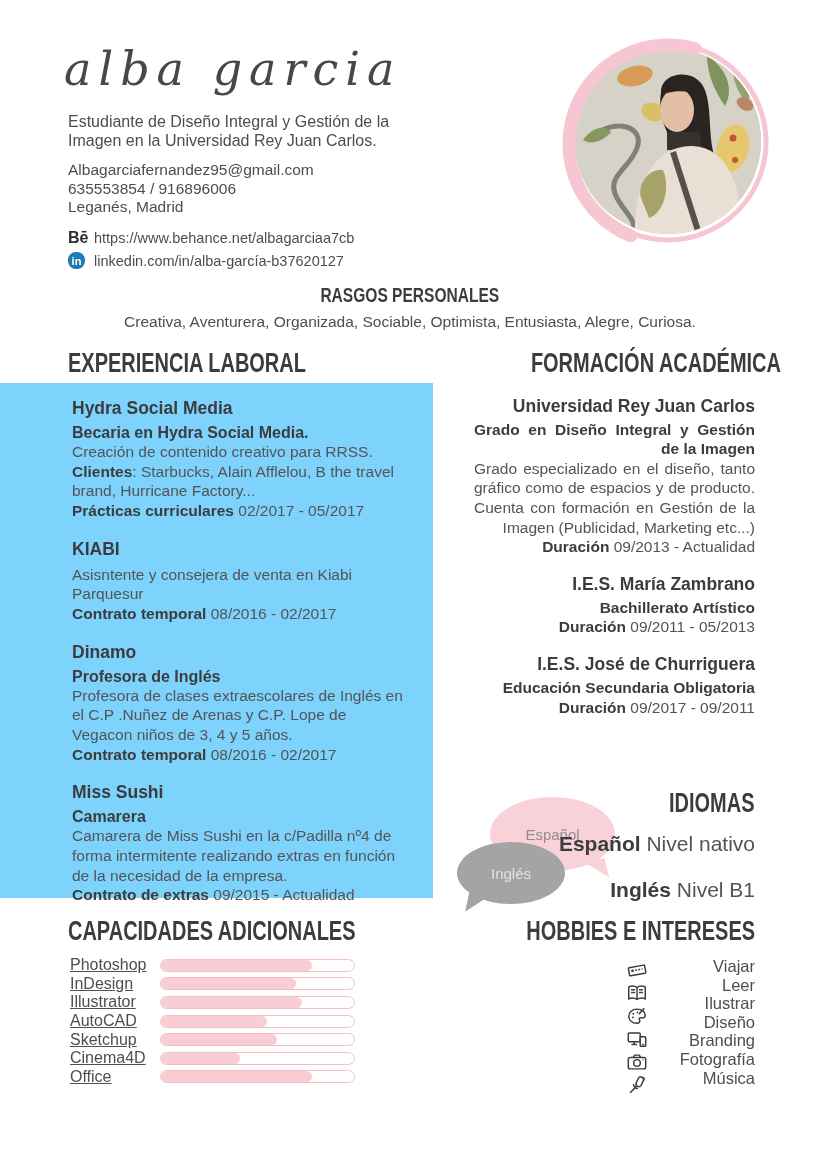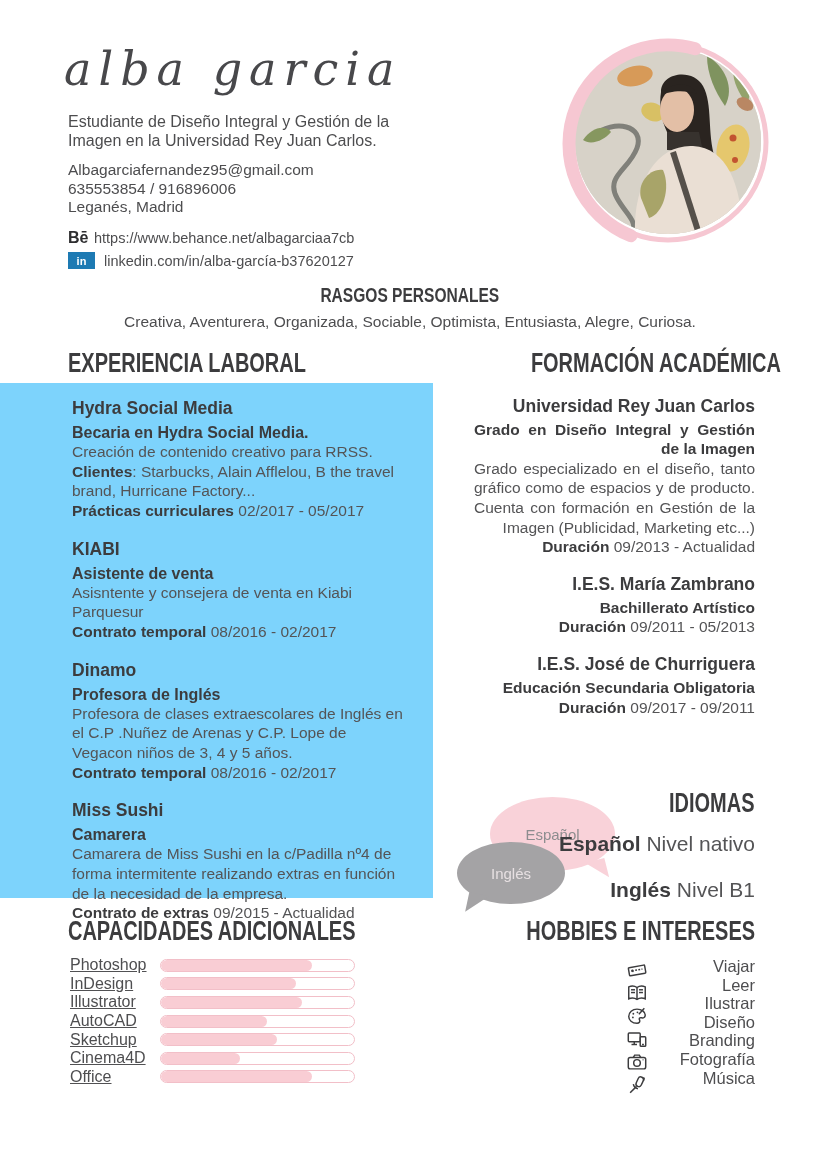--- a/index.html
+++ b/index.html
@@ -11,21 +11,21 @@
   
   .name {
     position:absolute; left:64px; top:42px; font-size:46px; color:#48484b;
     font-family:"DejaVu Serif", serif; font-style:italic; letter-spacing:7px; white-space:nowrap;
   }
   .subtitle { position:absolute; left:68px; top:112px; width:330px; font-size:16px; color:#4d4d4f; line-height:1.2; }
   .contact  { position:absolute; left:68px; top:161px; font-size:15.5px; color:#4d4d4f; line-height:1.2; }
   .social   { position:absolute; left:68px; top:226px; font-size:14.5px; color:#4d4d4f; }
   .social-row { display:flex; align-items:center; height:23px; }
   .behance-glyph { font-weight:bold; color:#2e2e30; font-size:16px; width:26px; }
-  .li-badge { width:27px; height:17px; background:#1d7ab3; border-radius:0; color:#fff;
+  .li-badge { width:17px; height:17px; background:#1d7ab3; border-radius:8px; color:#fff;
               font-weight:bold; font-size:11px; display:flex; align-items:center; justify-content:center;
               margin-right:9px; }
   .social-row .url { color:#4d4d4f; }
   
   .photo-wrap { position:absolute; left:562px; top:38px; width:214px; height:218px; }
   .photo-ring { position:absolute; left:0; top:0; }
   .photo-circle { position:absolute; left:13px; top:10px; width:186px; height:186px;
                   border-radius:50%; overflow:hidden; background:#d7d2c8; }
   
   .hd { font-weight:bold; color:#3c3c3e; white-space:nowrap; display:inline-block; }
@@ -149,21 +149,20 @@
     <div class="role">Becaria en Hydra Social Media.</div>
     <div class="body">
       <div>Creación de contenido creativo para RRSS.</div>
       <div><b>Clientes</b><span>: Starbucks, Alain Afflelou, B the travel brand, Hurricane Factory...</span></div>
       <div><b>Prácticas curriculares</b><span> 02/2017 - 05/2017</span></div>
     </div>
   </div>
 
   <div class="job">
     <div class="company">KIABI</div>
-    <div class="role">Asistente de venta</div>
     <div class="body">
       <div>Asisntente y consejera de venta en Kiabi Parquesur</div>
       <div><b>Contrato temporal</b><span> 08/2016 - 02/2017</span></div>
     </div>
   </div>
 
   <div class="job">
     <div class="company">Dinamo</div>
     <div class="role">Profesora de Inglés</div>
     <div class="body">

